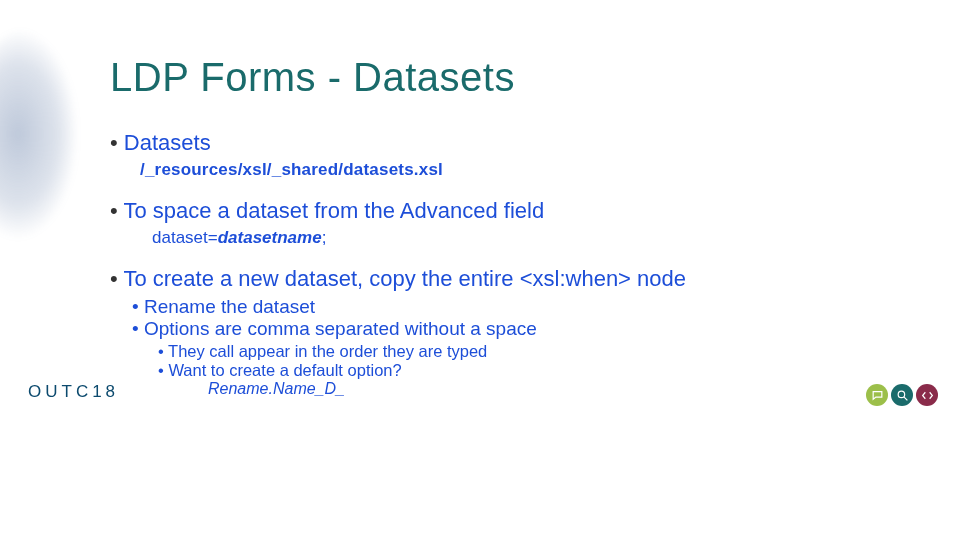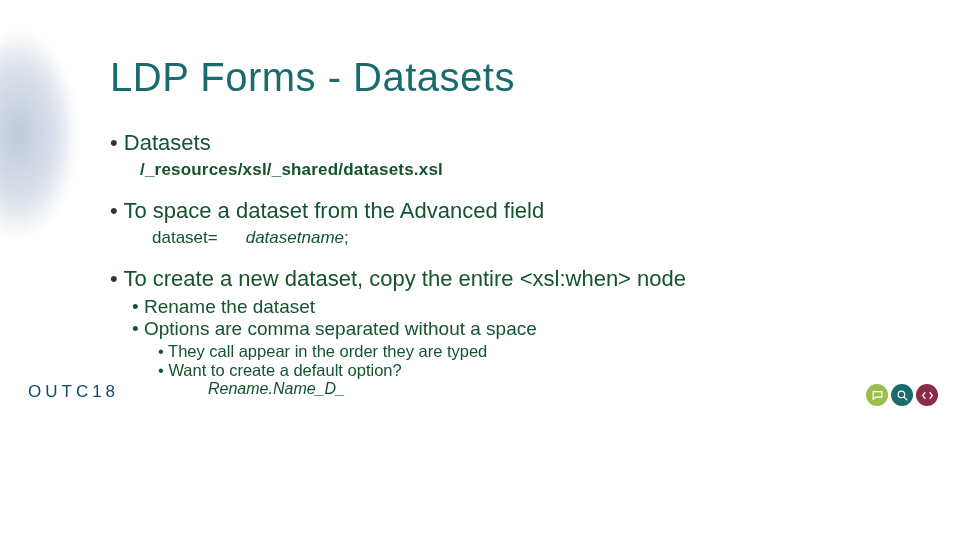--- a/index.html
+++ b/index.html
@@ -9,25 +9,25 @@
     position: absolute;
     left: -30px; top: 30px;
     width: 120px; height: 260px;
     background: radial-gradient(ellipse 80px 140px at 40% 40%, rgba(70,100,150,0.35), rgba(70,100,150,0.18) 50%, rgba(70,100,150,0) 75%);
     filter: blur(3px);
     border-radius: 50% 60% 55% 45%;
   }
   .content { position: absolute; left: 110px; top: 55px; right: 60px; }
   h1 { font-size: 40px; font-weight: 400; color: #1a6b6b; letter-spacing: 0.5px; margin-bottom: 30px; }
   ul { list-style: none; }
-  .lvl1 > li { font-size: 22px; color: #14532d; font-weight: 400; margin-bottom: 18px; }
+  .lvl1 > li { font-size: 22px; color: #1d4ed8; font-weight: 400; margin-bottom: 18px; }
   .lvl1 > li::before { content: "• "; color: #333; }
   .sub1 { font-size: 17px; font-weight: 600; margin: 4px 0 12px 30px; display: block; letter-spacing: 0.2px; }
   .sub1b { font-size: 17px; font-weight: 400; margin: 4px 0 0 42px; display: block; }
-  .boldital { font-weight: 400; font-style: italic; margin-left: 28px; }
+  .boldital { font-weight: 700; font-style: italic; }
   .lvl2 { margin: 4px 0 0 22px; }
   .lvl2 > li { font-size: 19px; font-weight: 400; }
   .lvl2 > li::before { content: "• "; }
   .lvl3 { margin: 2px 0 0 26px; }
   .lvl3 > li { font-size: 16.5px; font-weight: 400; }
   .lvl3 > li::before { content: "• "; }
   .lvl3-indent { margin-left: 50px; font-size: 16px; font-style: italic; font-weight: 400; }
   .footer-left {
     position: absolute; left: 28px; bottom: 18px;
     font-size: 17px; letter-spacing: 4px; color: #0c4a6e; font-weight: 400;

